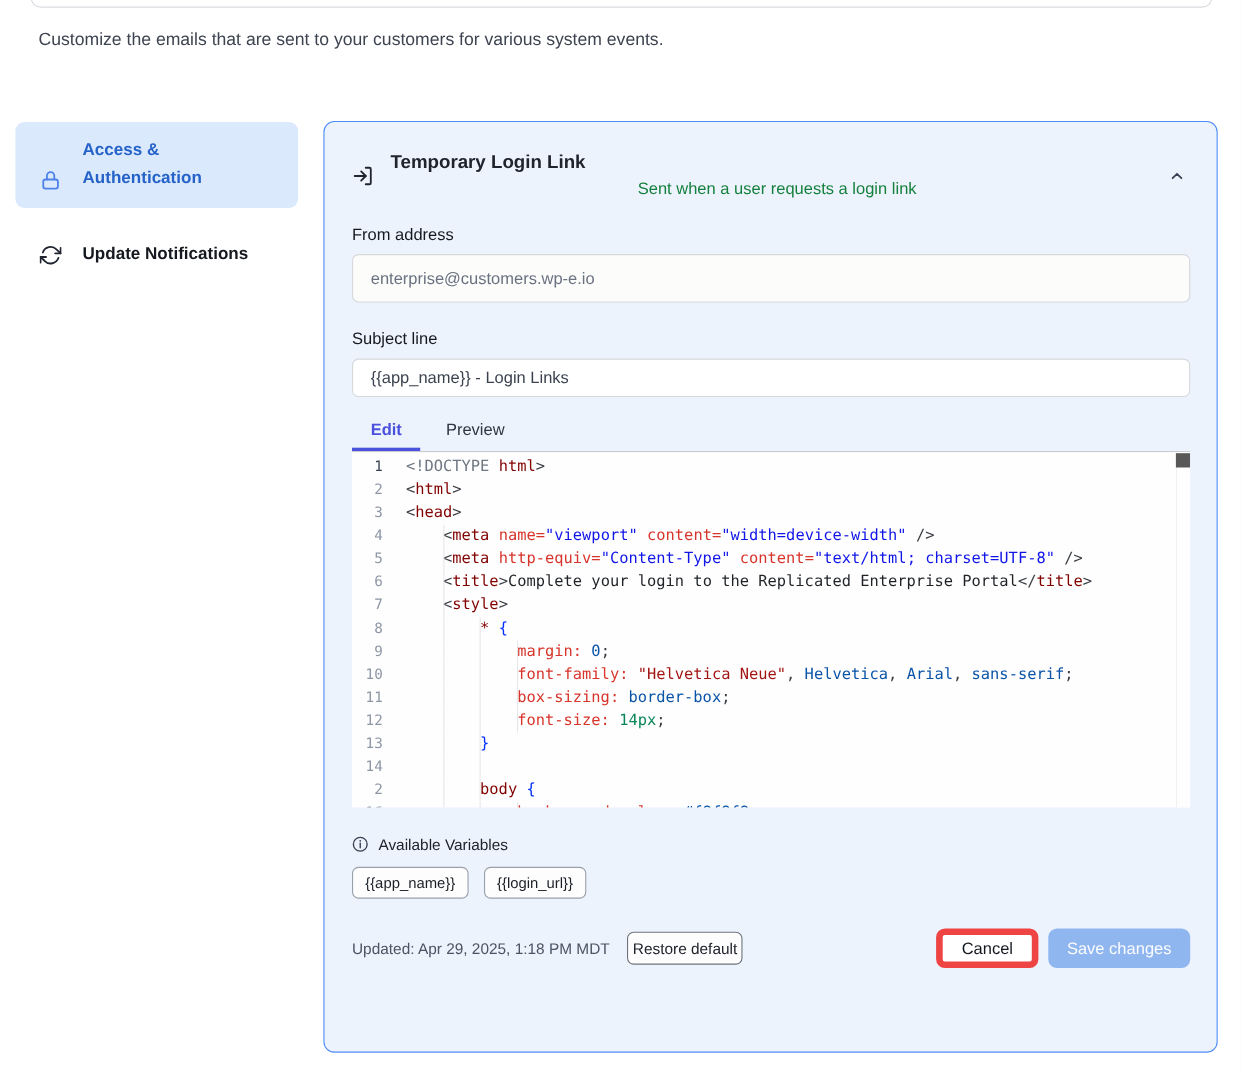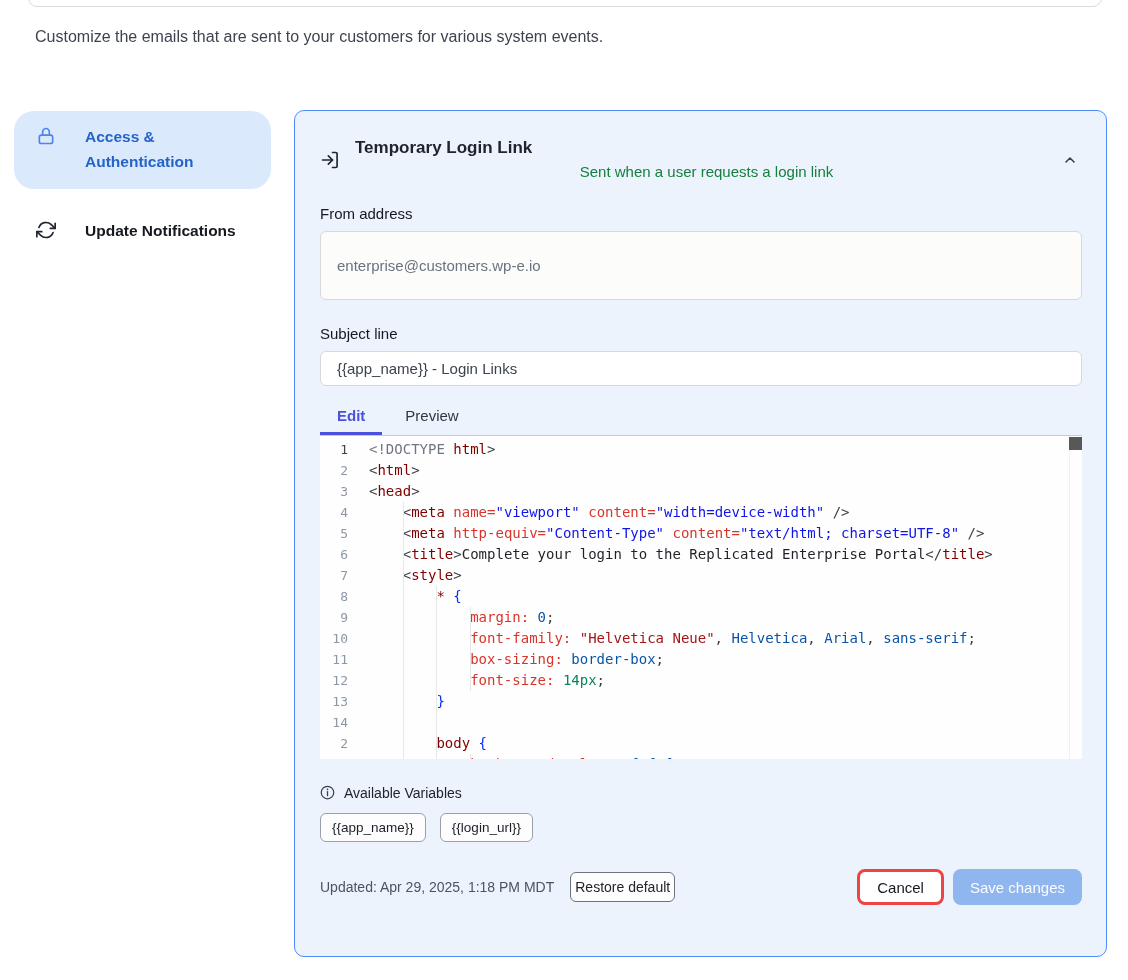--- a/index.html
+++ b/index.html
@@ -12,42 +12,42 @@
   .top-card-edge { position:absolute; top:-11px; left:28px; width:1074px; height:18px;
     border:1px solid #d9dbe0; border-radius:10px; background:#fff; }
 
   
   .page-header { position:absolute; left:35px; top:28px; }
   .page-title { font-size:19px; font-weight:700; color:#0d0f13; margin-bottom:14px; }
   .page-sub { font-size:16px; color:#3d4450; }
 
   
   .sidebar { position:absolute; left:14px; top:111px; width:257px; }
-  .side-item { display:flex; align-items:flex-start; padding:14px 14px 14px 22px;
-    border-radius:20px; margin-bottom:16px; cursor:pointer;gap:10px; }
+  .side-item { display:flex; align-items:flex-end; padding:14px 14px 14px 22px;
+    border-radius:8px; margin-bottom:16px; cursor:pointer; }
   .side-item .ic { flex:none; width:22px; height:22px; margin-right:17px; display:flex; align-items:center; }
   .side-item .lbl { font-size:15.5px; font-weight:600; color:#15181e; line-height:1.6; width:160px; }
   .side-item.active { background:#dbe9fd; }
   .side-item.active .lbl { color:#2563c8; }
 
   
   .panel { position:absolute; left:294px; top:110px; width:813px; height:847px;
     background:#edf3fd; border:1.5px solid #4e8cf7; border-radius:10px;
     padding:27px 24px 0 25px; }
   .panel-head { display:flex; align-items:flex-start; }
   .head-icon { margin-top:12px; flex:none; }
   .head-text { margin-left:15px; flex:1; }
   .head-title { font-size:17px; font-weight:700; color:#20242c; }
   .head-sub { font-size:15px; color:#15803d; margin-top:5px;text-align:center; }
   .collapse-btn { margin-top:10px; background:none; border:none; cursor:pointer; padding:4px; }
 
   .field-label { font-size:15px; color:#15181e; margin:25px 0 9px; }
   .text-input { width:100%; border:1px solid #d6d8dc; border-radius:6px; padding:0 16px;
     font-size:15px; font-family:"Liberation Sans", sans-serif; outline:none; }
-  .from-input { height:69px; background:#fcfcfb; color:#6a7280; }
+  .from-input { height:44px; background:#fcfcfb; color:#6a7280; }
   .subject-input { height:35px; background:#ffffff; color:#3c434f; }
 
   
   .tabs { display:flex; margin-top:10px; }
   .tab { padding:11px 17px 8px; font-size:15px; color:#2f3642; cursor:pointer;
     border:none; background:none; border-bottom:3px solid transparent;
     font-family:"Liberation Sans", sans-serif; }
   .tab.active { color:#4a51dd; font-weight:700; border-bottom-color:#4a51dd; }
   .tab + .tab { margin-left:6px; }
 
@@ -86,21 +86,21 @@
   .chip + .chip { margin-left:14px; }
 
   
   .footer { display:flex; align-items:center; margin-top:27px; }
   .updated { font-size:14px; color:#4b5463; }
   .btn { cursor:pointer; font-family:"Liberation Sans", sans-serif; }
   .btn-restore { margin-left:16px; height:30px; padding:0 4px; font-size:14px; font-weight:500;
     color:#20242c; background:#fdfdfd; border:1px solid #6d747f; border-radius:6px; }
   .spacer { flex:1; }
   .btn-cancel { height:36px; padding:0 17px; font-size:15px; font-weight:500; color:#14181f;
-    background:#ffffff; border:3px solid #ef4444; border-radius:8px; }
+    background:#ffffff; border:6px solid #ef4444; border-radius:8px; }
   .btn-save { margin-left:9px; height:36px; padding:0 17px; font-size:15px; font-weight:500;
     color:#fbfcff; background:#8fb6ef; border:none; border-radius:8px; }
 </style>
 </head>
 <body>
 
 <div class="top-card-edge"></div>
 
 <div class="page-header">
   <div class="page-sub">Customize the emails that are sent to your customers for various system events.</div>

